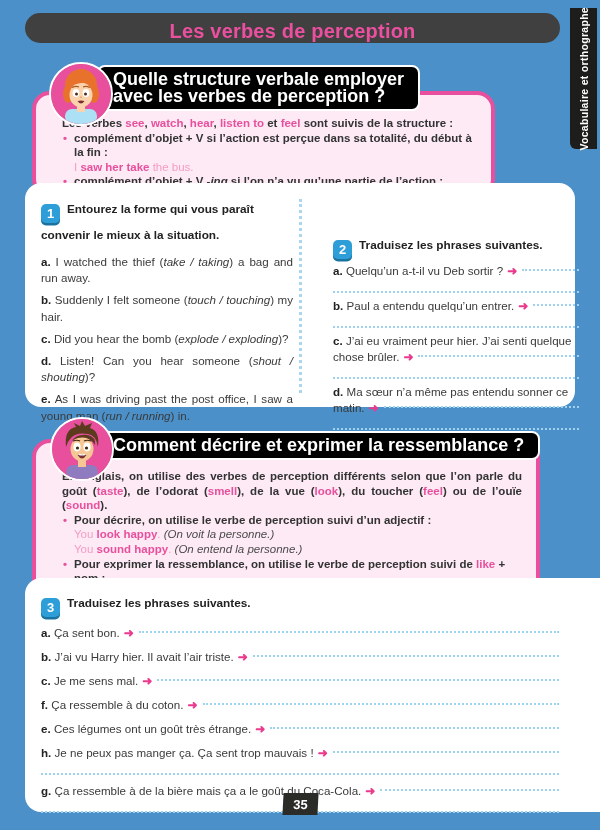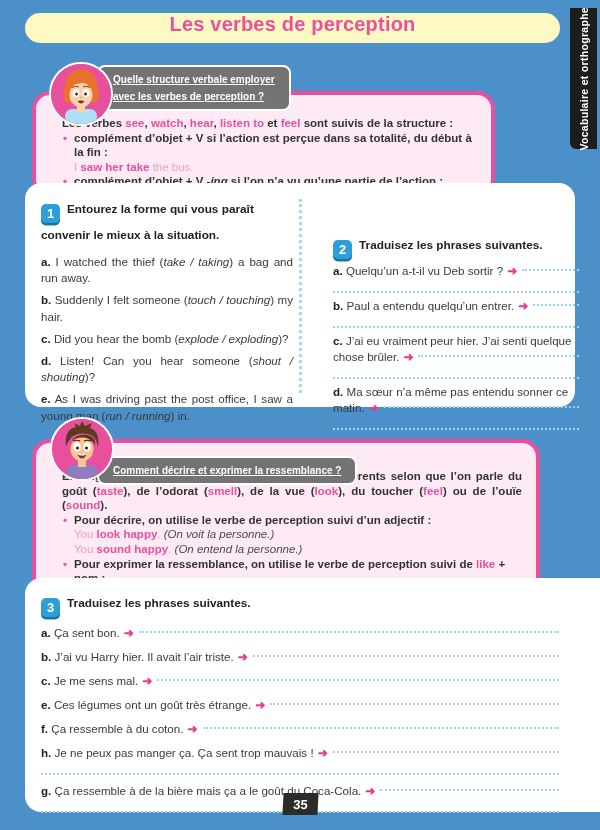--- a/index.html
+++ b/index.html
@@ -5,42 +5,42 @@
   html,body{margin:0;padding:0;}
   body{
     width:600px;height:830px;position:relative;overflow:hidden;
     background:#4b90c9;
     font-family:"Liberation Sans",sans-serif;
     -webkit-font-smoothing:antialiased;
   }
   
   .title-bar{
     position:absolute;left:25px;top:13px;width:535px;height:30px;
-    background:#fef9c3;border-radius:16px;
-    display:flex;align-items:flex-start;justify-content:center;
+    background:#404040;border-radius:16px;
+    display:flex;align-items:flex-end;justify-content:center;
     color:#ec4f9f;font-size:20px;font-weight:700;letter-spacing:.2px;
   }
   
   .side-tab{
     position:absolute;right:3px;top:8px;width:27px;height:141px;
     background:#1d1d1b;border-radius:0 0 0 6px;
     display:flex;align-items:center;justify-content:center;
   }
   .side-tab span{
     writing-mode:vertical-rl;transform:rotate(180deg);
     color:#fff;font-size:10.5px;font-weight:700;letter-spacing:.3px;white-space:nowrap;
   }
   
   .lesson-box{
     position:absolute;background:#fdeaf5;border:4px solid #e8509d;border-radius:18px;
     box-sizing:border-box;color:#3a3a3a;font-size:11.5px;line-height:14.6px;
   }
   .lesson-band{
-    position:absolute;background:#737373;color:#fff;border:2.5px solid #fff;border-radius:8px;
-    padding:4px 14px;font-weight:700;font-size:10px;line-height:17px;z-index:4;white-space:nowrap;text-decoration:underline;
+    position:absolute;background:#000000;color:#fff;border:2.5px solid #fff;border-radius:8px;
+    padding:4px 14px;font-weight:700;font-size:18px;line-height:17px;z-index:4;white-space:nowrap;
   }
   .avatar{
     position:absolute;width:60px;height:60px;border-radius:50%;
     background:#e8509d;border:2.5px solid #fff;overflow:hidden;z-index:5;
   }
   .avatar svg{display:block;width:100%;height:100%;}
   .b{font-weight:700;color:#333;}
   .jst{text-align:justify;}
   .rule-line{font-weight:700;color:#333;padding-left:12px;position:relative;}
   .rule-line .blt{position:absolute;left:1px;top:0;color:#e8509d;font-weight:700;}
@@ -201,21 +201,21 @@
   <div class="ex-line"><span class="seg-pk">You </span><span class="seg-pb">look happy</span><span class="seg-pk">. </span><span class="seg-itc">(On voit la personne.)</span></div>
   <div class="ex-line"><span class="seg-pk">You </span><span class="seg-pb">sound happy</span><span class="seg-pk">. </span><span class="seg-itc">(On entend la personne.)</span></div>
   <div class="rule-line">
     <span class="blt">•</span>
     <span><span>Pour exprimer la ressemblance, on utilise le verbe de perception suivi de </span><span class="seg-k">like</span><span> + nom :</span></span>
   </div>
   <div class="ex-line"><span class="seg-pk">My brother </span><span class="seg-pb">looks like my mother</span><span class="seg-pk">.</span></div>
   <div class="ex-line"><span class="seg-pk">It </span><span class="seg-pb">tastes like chocolate</span><span class="seg-pk">.</span></div>
 </div>
 
-<div class="lesson-band" style="left:97px;top:456px;">
+<div class="lesson-band" style="left:97px;top:431px;">
   <div>Comment décrire et exprimer la ressemblance ?</div>
 </div>
 
 <div class="avatar" style="left:50px;top:417px;">
   <svg viewBox="0 0 60 60">
     <circle cx="30" cy="30" r="30" fill="#e8509d"></circle>
     <rect x="14" y="46" width="32" height="14" rx="7" fill="#8f7cc0"></rect>
     <rect x="26" y="38" width="8" height="10" fill="#f6c795"></rect>
     <path d="M14 28 Q12 10 24 8 L22 4 L28 7 L30 2 L33 7 L40 4 L38 9 Q48 12 46 28 Q44 16 36 15 Q24 13 19 19 Q15 23 14 28 Z" fill="#5b3a1e"></path>
     <ellipse cx="30" cy="30" rx="11.5" ry="12.5" fill="#f6c795"></ellipse>
@@ -250,27 +250,27 @@
         </div>
     </div>
     <div class="x3-item">
       <div class="q-row">
           <span class="q-text"><b class="q-ltr">c.</b> <span>Je me sens mal.</span><span class="arrow">➜</span></span>
           <span class="dotfill"></span>
         </div>
     </div>
     <div class="x3-item">
       <div class="q-row">
+          <span class="q-text"><b class="q-ltr">f.</b> <span>Ça ressemble à du coton.</span><span class="arrow">➜</span></span>
+          <span class="dotfill"></span>
+        </div>
+    </div>
+    <div class="x3-item">
+      <div class="q-row">
           <span class="q-text"><b class="q-ltr">e.</b> <span>Ces légumes ont un goût très étrange.</span><span class="arrow">➜</span></span>
-          <span class="dotfill"></span>
-        </div>
-    </div>
-    <div class="x3-item">
-      <div class="q-row">
-          <span class="q-text"><b class="q-ltr">f.</b> <span>Ça ressemble à du coton.</span><span class="arrow">➜</span></span>
           <span class="dotfill"></span>
         </div>
     </div>
     <div class="x3-item gap-top">
       <div class="q-row">
           <span class="q-text"><b class="q-ltr">h.</b> <span>Je ne peux pas manger ça. Ça sent trop mauvais !</span><span class="arrow">➜</span></span>
           <span class="dotfill"></span>
         </div>
       <div class="dotline"></div>
     </div>

